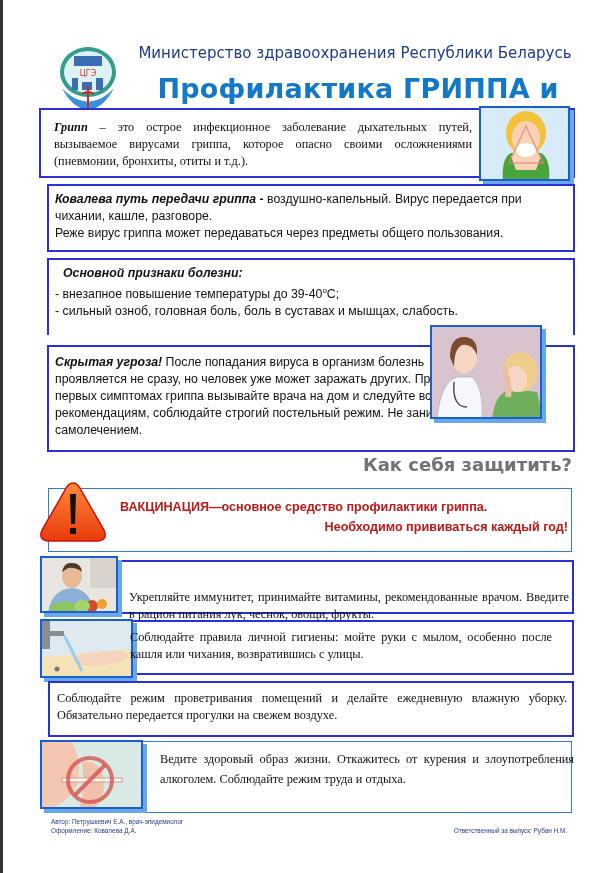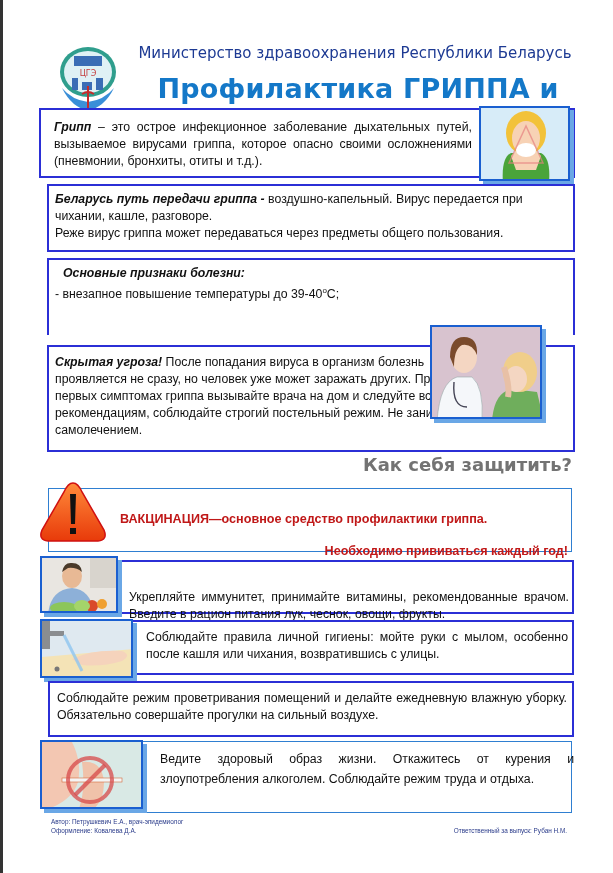--- a/index.html
+++ b/index.html
@@ -13,27 +13,27 @@
   .abs { position: absolute; }
 
   
   .logo { left: 52px; top: 42px; width: 72px; height: 72px; }
   .ministry { left: 120px; top: 48px; width: 470px; text-align: center; font-size: 15px; color: #1d3a93; line-height: 11px; }
   .main-title { left: 118px; top: 73px; width: 480px; text-align: center; font-size: 27px; font-weight: bold; color: #1478c8; letter-spacing: 0.2px; }
 
   .box { position: absolute; border: 2px solid #2b2fd6; background: #fff; box-sizing: border-box; }
   .box.thin { border: 1.5px solid #2f7fd1; }
   .txt { position: absolute; font-family: "Liberation Sans", sans-serif; font-size: 12.3px; line-height: 17px; color: #111; }
-  .justify { text-align: justify; text-align-last: left; }
+  .justify { text-align: justify; text-align-last: left; font-family: Liberation Serif, serif; }
   b i, .bi { font-weight: bold; font-style: italic; }
 
   .pic { position: absolute; border: 2px solid #1a5fd0; box-shadow: 4px 4px 0 #6aa7e6; box-sizing: border-box; overflow: hidden; }
 
   .protect-title { left: 330px; top: 454px; width: 242px; text-align: right; font-size: 18px; font-weight: bold; color: #737373; }
-  .red-text { color: #c01818; font-weight: bold; margin-top: 12px; }
+  .red-text { color: #c01818; font-weight: bold; }
 
   .footer { font-family: "Liberation Sans", sans-serif; font-size: 6.4px; color: #2a3b8a; line-height: 9px; }
 </style>
 </head>
 <body>
 
 <div class="page-edge"></div>
 
 <div class="abs logo">
   <svg width="72" height="72" viewBox="0 0 72 72">
@@ -66,28 +66,29 @@
     <ellipse cx="45" cy="25" rx="20" ry="22" fill="#f2c23a"></ellipse>
     <ellipse cx="45" cy="30" rx="14" ry="17" fill="#f7d2b5"></ellipse>
     <path d="M30 48 Q45 30 60 48 L55 62 L35 62Z" fill="#f7d2b5"></path>
     <ellipse cx="45" cy="42" rx="10" ry="7" fill="#ffffff"></ellipse>
     <path d="M45 18 L28 55 L62 55Z" fill="none" stroke="#e58080" stroke-width="1.5" opacity="0.7"></path>
   </svg>
 </div>
 
 <div class="box" style="left:47px; top:184px; width:528px; height:68px;"></div>
 <div class="txt" style="left:55px; top:191px; width:515px;">
-  <span class="bi">Беларусь путь передачи гриппа - </span><span> воздушно-капельный. Вирус передается при чихании, кашле, разговоре.</span><br>
+  <span class="bi">Ковалева путь передачи гриппа - </span><span> воздушно-капельный. Вирус передается при чихании, кашле, разговоре.</span><br>
   <span>Реже вирус гриппа может  передаваться через предметы общего пользования.</span>
 </div>
 
 <div class="box" style="left:47px; top:258px; width:528px; height:77px; border-bottom:none;"></div>
 <div class="txt" style="left:55px; top:265px; width:515px;">
-  <div style="padding-left:8px;" class="bi">Основные признаки болезни:</div>
+  <div style="padding-left:8px;" class="bi">Основной признаки болезни:</div>
   <div><span>- внезапное повышение температуры до 39-40</span><sup style="font-size:8px;">o</sup><span>C;</span></div>
+  <div>- сильный озноб, головная боль, боль в суставах и мышцах, слабость.</div>
 </div>
 
 <div class="box" style="left:47px; top:345px; width:528px; height:107px;"></div>
 <div class="txt" style="left:55px; top:354px; width:425px;">
   <span class="bi">Скрытая угроза!</span><span>  После попадания вируса в организм болезнь проявляется не сразу, но человек уже может заражать других.  При первых симптомах гриппа вызывайте врача на дом и следуйте всем его рекомендациям, соблюдайте строгий постельный режим. Не занимайтесь самолечением.</span>
 </div>
 <div class="pic" style="left:430px; top:325px; width:112px; height:94px;">
   <svg width="112" height="94" viewBox="0 0 112 94">
     <rect width="112" height="94" fill="#d8c3cf"></rect>
     <path d="M5 94 Q8 55 25 50 L40 50 Q52 60 50 94Z" fill="#f5f7fa" stroke="#9aa" stroke-width="0.6"></path>
@@ -143,24 +144,24 @@
   <svg width="93" height="59" viewBox="0 0 93 59">
     <rect width="93" height="59" fill="#dfe9f0"></rect>
     <rect x="0" y="0" width="8" height="28" fill="#8a8d90"></rect>
     <rect x="6" y="10" width="16" height="5" fill="#8a8d90"></rect>
     <path d="M0 36 L93 28 L93 59 L0 59Z" fill="#f4e3b6"></path>
     <path d="M30 38 Q50 28 80 30 Q90 34 80 40 Q60 46 40 44Z" fill="#f5d3bc"></path>
     <path d="M22 14 L40 50" stroke="#8ec6f0" stroke-width="3" opacity="0.8"></path>
     <circle cx="15" cy="48" r="2.5" fill="#777"></circle>
   </svg>
 </div>
-<div class="txt justify" style="left:146px; top:629px; width:422px;">Соблюдайте правила личной гигиены: мойте руки с мылом, особенно после кашля или чихания, возвратившись с улицы.</div>
+<div class="txt justify" style="left:130px; top:629px; width:422px;">Соблюдайте правила личной гигиены: мойте руки с мылом, особенно после кашля или чихания, возвратившись с улицы.</div>
 
 <div class="box" style="left:48px; top:681px; width:526px; height:56px;"></div>
-<div class="txt justify" style="left:57px; top:690px; width:510px;">Соблюдайте режим проветривания помещений и делайте ежедневную  влажную уборку. Обязательно совершайте прогулки на сильный воздухе.</div>
+<div class="txt justify" style="left:57px; top:690px; width:510px;">Соблюдайте режим проветривания помещений и делайте ежедневную  влажную уборку. Обязательно передается прогулки на свежем воздухе.</div>
 
 <div class="box thin" style="left:48px; top:741px; width:524px; height:72px;"></div>
 <div class="pic" style="left:40px; top:740px; width:103px; height:69px;">
   <svg width="103" height="69" viewBox="0 0 103 69">
     <rect width="103" height="69" fill="#d9e9e5"></rect>
     <path d="M0 0 L30 0 Q40 20 36 40 Q30 60 0 69Z" fill="#f3c7b2"></path>
     <path d="M40 20 Q60 18 62 40 Q62 62 48 69 L36 69 Q44 50 40 20Z" fill="#f0c2aa"></path>
     <rect x="20" y="36" width="60" height="4" fill="#f5f5f5" stroke="#d46a3a" stroke-width="0.6"></rect>
     <circle cx="48" cy="38" r="22" fill="none" stroke="#d74a4a" stroke-width="4" opacity="0.75"></circle>
     <path d="M33 53 L63 23" stroke="#d74a4a" stroke-width="4" opacity="0.75"></path>

